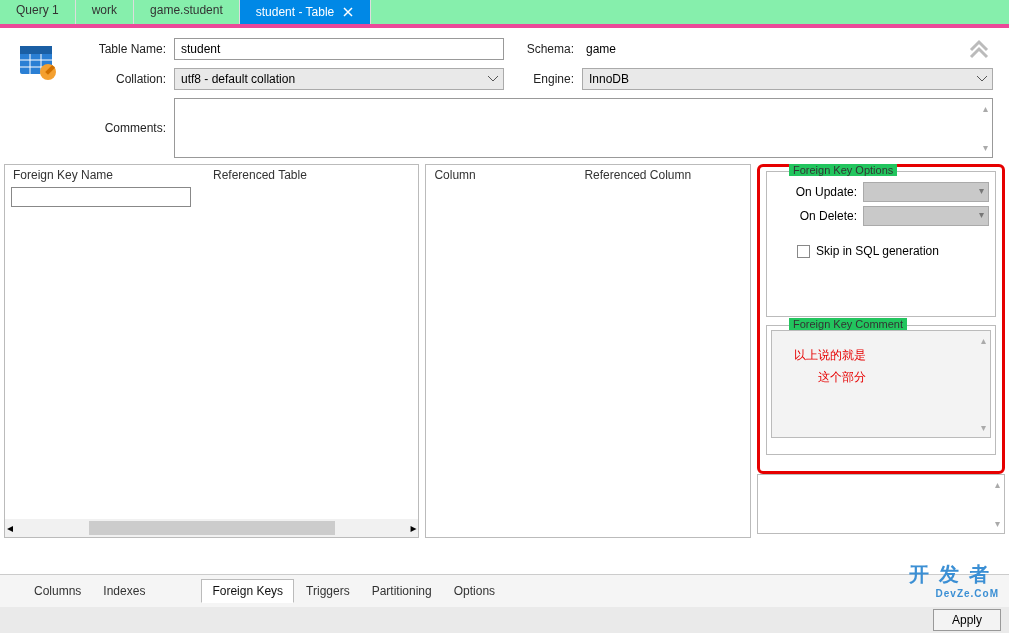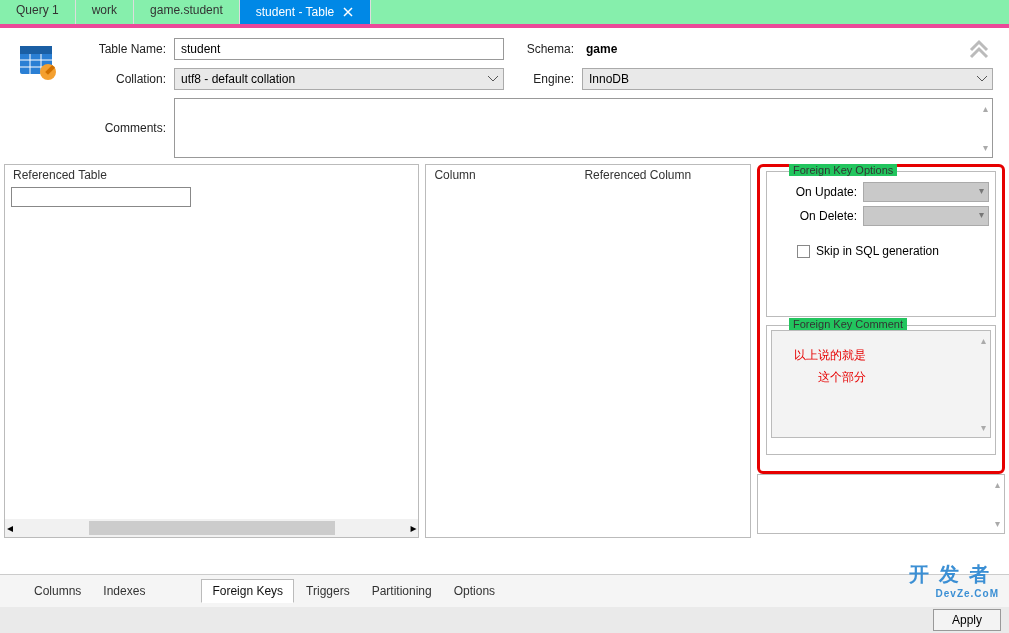--- a/index.html
+++ b/index.html
@@ -14,21 +14,21 @@
 
 .top-section { padding: 10px 16px 6px 16px; display: flex; gap: 10px; }
 .table-icon { width: 44px; height: 44px; flex-shrink: 0; margin-top: 4px; }
 .form-grid { flex: 1; display: grid; grid-template-columns: 100px 330px 70px 1fr; gap: 8px 4px; align-items: center; }
 .form-grid .span3 { grid-column: 2 / 5; }
 .form-label { text-align: right; color: #222; padding-right: 4px; }
 .text-input { border: 1px solid #999; padding: 3px 6px; height: 22px; background: #fff; width: 100%; }
 .dropdown { position: relative; width: 100%; }
 .dropdown-field { border: 1px solid #aaa; background: #e9e9e9; padding: 3px 22px 3px 6px; height: 22px; width: 100%; display: flex; align-items: center; }
 .dropdown-caret { position: absolute; right: 6px; top: 50%; transform: translateY(-50%); pointer-events: none; }
-.static-bold { font-weight: bold; padding-left: 4px; }
+.static-bold { font-weight: normal; padding-left: 4px; }
 .textarea { border: 1px solid #999; height: 60px; width: 100%; background: #fff; position: relative; }
 .scroll-caret { position: absolute; right: 4px; color: #aaa; font-size: 10px; }
 .collapse-icon { position: absolute; right: 18px; top: 36px; }
 
 
 .mid { display: flex; gap: 6px; padding: 0 4px; height: 374px; }
 .panel { border: 1px solid #bbb; background: #fff; position: relative; }
 .panel-left { width: 416px; display: flex; flex-direction: column; }
 .panel-center { width: 326px; }
 .panel-right { width: 248px; border: 3px solid #e60000; border-radius: 6px; padding: 2px 2px 2px 2px; background: #fff; height: 310px; }
@@ -141,20 +141,21 @@
     <div class="textarea span3">
       <span class="scroll-caret" style="top:4px">▴</span>
       <span class="scroll-caret" style="bottom:4px">▾</span>
     </div>
   </div>
 </div>
 
 <div class="mid">
   <div class="panel panel-left">
     <div class="cols">
+      <div class="col-h">Foreign Key Name</div>
       <div class="col-h">Referenced Table</div>
     </div>
     <div class="grid-body">
       <input class="cell-input" style="">
     </div>
     <div class="hscroll">
       <span>◂</span>
       <div class="thumb" style="width:60%"></div>
       <span>▸</span>
     </div>

